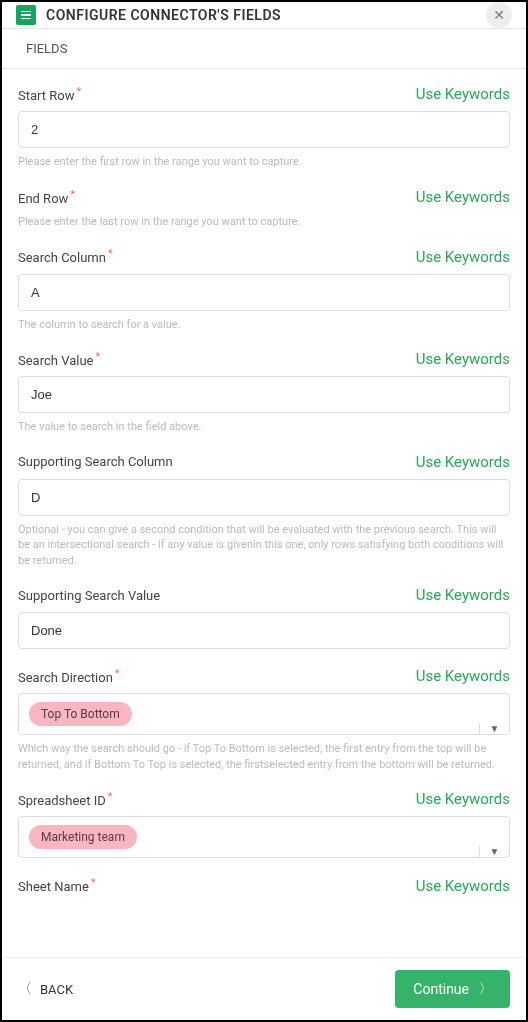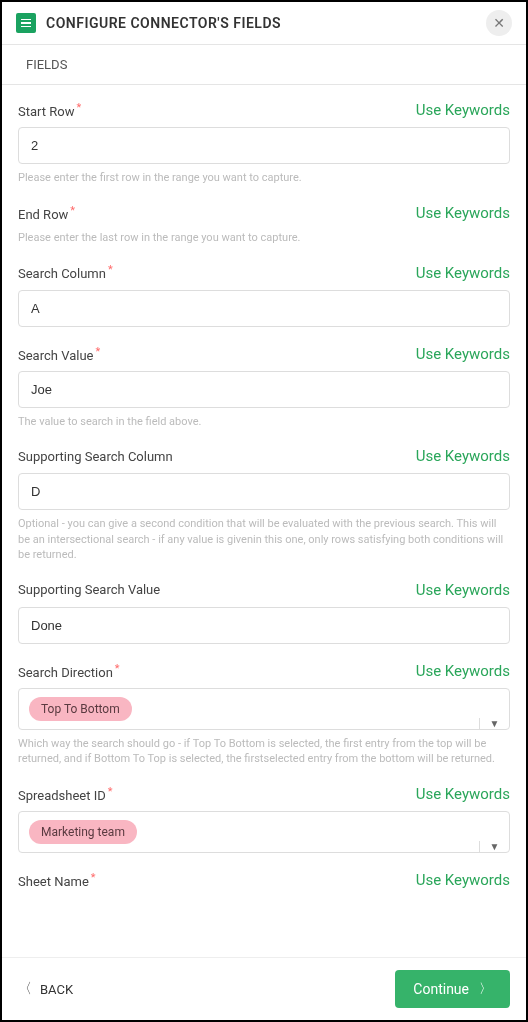--- a/index.html
+++ b/index.html
@@ -9,21 +9,21 @@
     width: 528px;
     height: 1022px;
     border: 2px solid #000;
     display: flex;
     flex-direction: column;
     overflow: hidden;
   }
   .header {
     display: flex;
     align-items: center;
-    padding: 8px 14px;
+    padding: 0 14px;
     border-bottom: 1px solid #e5e5e5;
   }
   .header-icon {
     width: 20px; height: 20px;
     background: #1aa260;
     border-radius: 2px;
     margin-right: 10px;
     display: flex; align-items: center; justify-content: center;
   }
   .header-icon-lines {
@@ -197,20 +197,21 @@
   </div>
 
   <div class="field-block">
     <div class="field-row">
       <div class="field-label">
         <span>Search Column</span><span class="req">*</span>
       </div>
       <div class="use-keywords">Use Keywords</div>
     </div>
     <input class="text-input" value="A" style="">
+    <div class="helper">The column to search for a value.</div>
   </div>
 
   <div class="field-block">
     <div class="field-row">
       <div class="field-label">
         <span>Search Value</span><span class="req">*</span>
       </div>
       <div class="use-keywords">Use Keywords</div>
     </div>
     <input class="text-input" value="Joe" style="">

